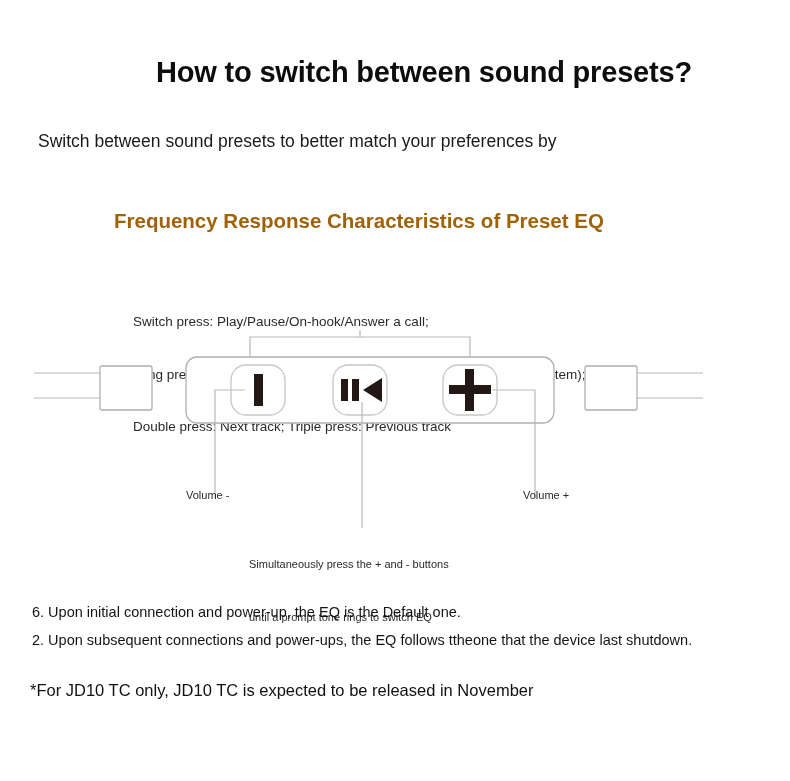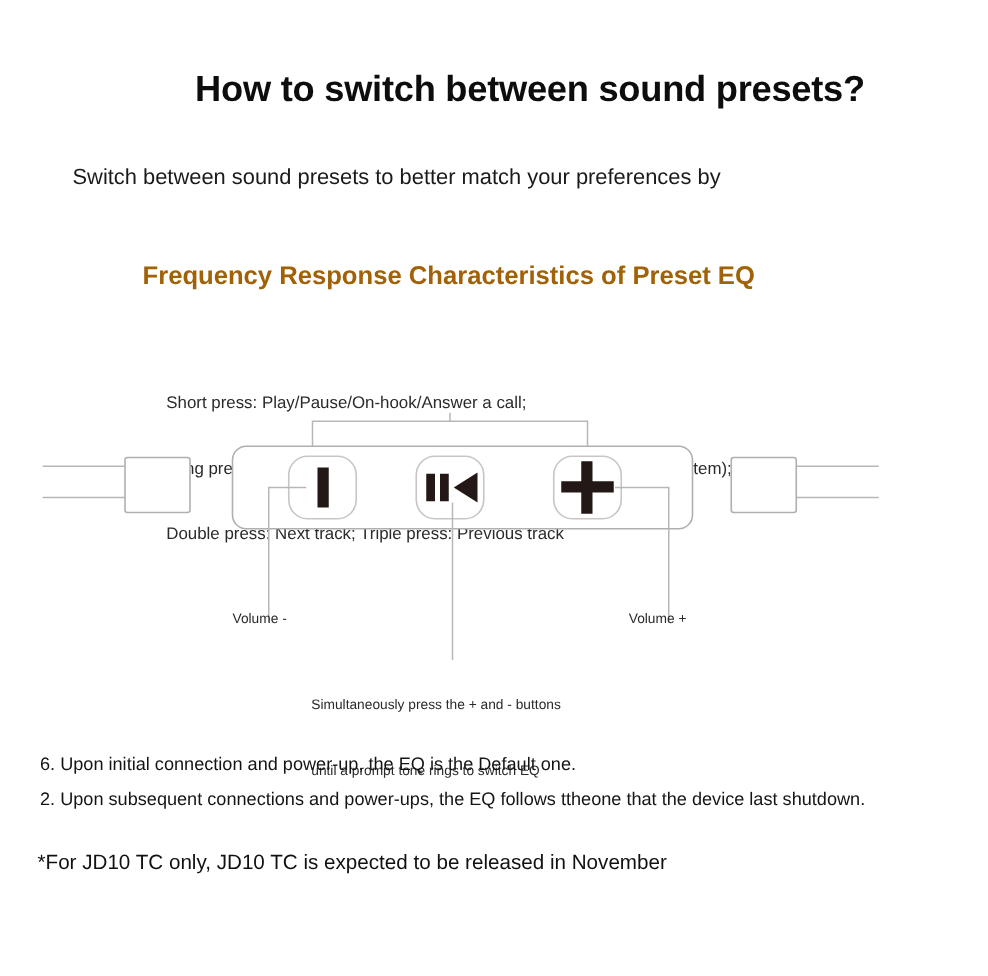--- a/index.html
+++ b/index.html
@@ -38,21 +38,20 @@
 
   
   .intro {
     position: absolute;
     top: 124px;
     left: 38px;
     width: 714px;
     font-size: 17.5px;
     line-height: 34px;
     color: #1a1a1a;
-    margin-left: 20px;
   }
   .intro .line { display: block; white-space: pre; }
 
   
   .section-title {
     position: absolute;
     top: 209px;
     left: 114px;
     font-size: 20.5px;
     font-weight: bold;
@@ -93,21 +92,21 @@
   .glyph { fill: #231815; }
 
   
   .label {
     position: absolute;
     font-size: 11px;
     color: #2a2a2a;
     white-space: pre;
   }
   .label-volume-minus { top: 489px; left: 186px; }
-  .label-volume-plus  { top: 489px; left: 503px; }
+  .label-volume-plus  { top: 489px; left: 523px; }
   .label-simul {
     top: 521px;
     left: 249px;
     line-height: 17.5px;
   }
   .label-simul .line { display: block; }
 
   
   .notes {
     position: absolute;
@@ -137,21 +136,21 @@
 
   <div class="main-title">How to switch between sound presets?</div>
 
   <div class="intro">
     <span class="line">Switch between sound presets to better match your preferences by</span>
   </div>
 
   <div class="section-title">Frequency Response Characteristics of Preset EQ</div>
 
   <div class="press-notes">
-    <span class="line">Short press: Play/Pause/On-hook/Answer a call;</span>
+    <span class="line">Switch press: Play/Pause/On-hook/Answer a call;</span>
     <span class="line">Long press: Activate voice assistant (compatibilitymay varywith the system);</span>
     <span class="line">Double press: Next track; Triple press: Previous track</span>
   </div>
 
   <div class="diagram">
     <svg viewBox="0 0 790 240" xmlns="http://www.w3.org/2000/svg">
 
       <g>
         <path class="leader" d="M 250 70 L 250 7 L 470 7 L 470 70"></path>
         <path class="leader" d="M 360 7 L 360 0"></path>

